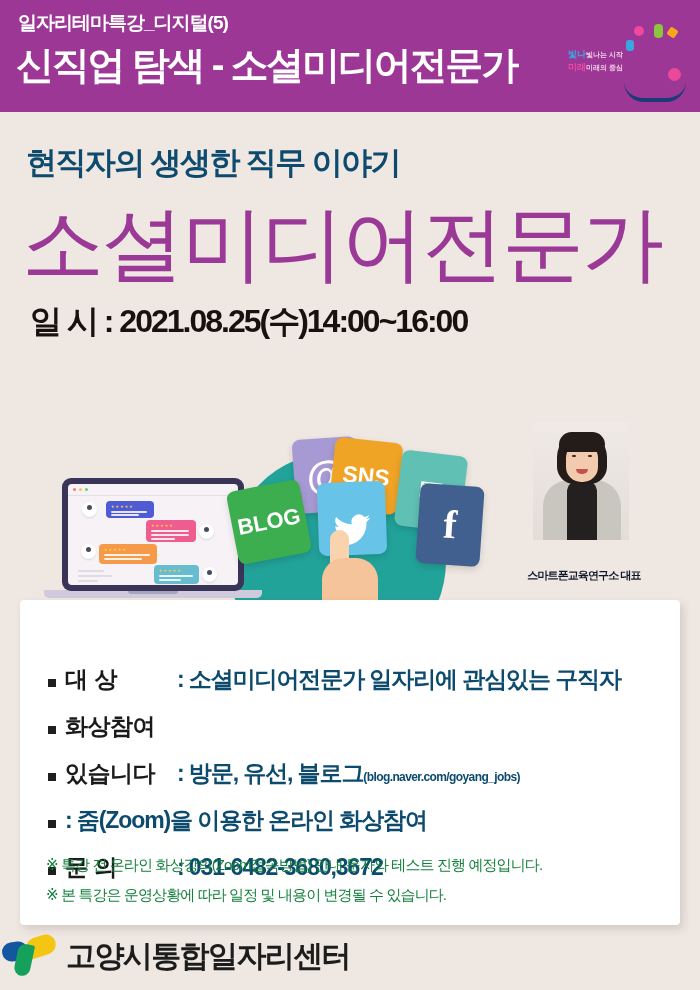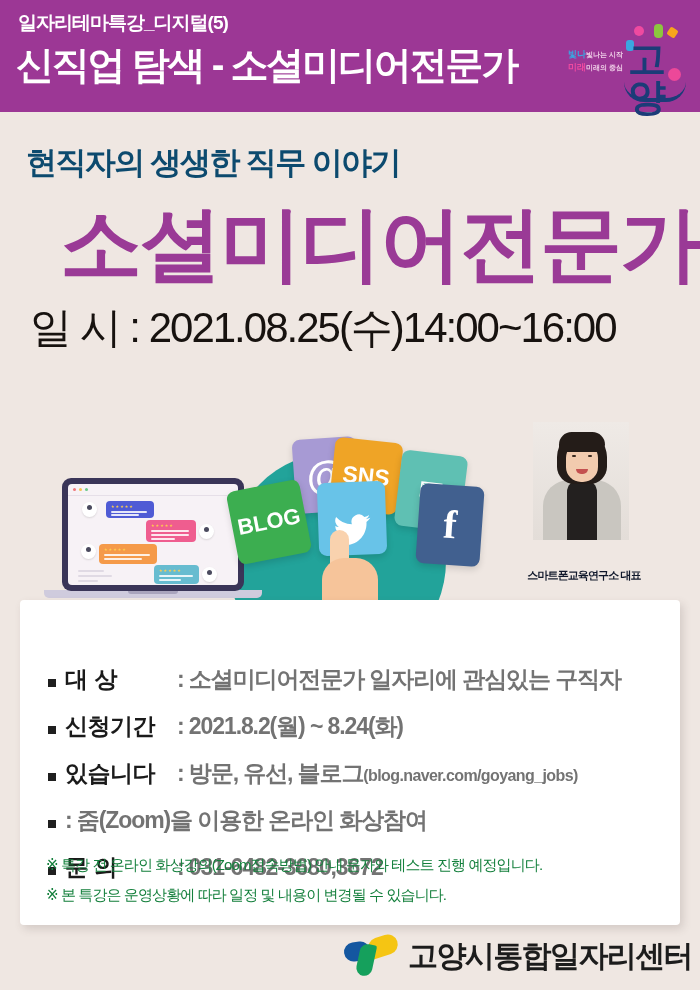--- a/index.html
+++ b/index.html
@@ -87,31 +87,30 @@
     font-size: 31px;
     font-weight: bold;
     color: #0c4a6e;
     letter-spacing: -1.6px;
     white-space: nowrap;
   }
   .big-title {
     position: absolute;
     left: 22px; top: 190px;
     font-size: 82px;
-    font-weight: bold;
+    font-weight: normal;
     color: #9a3a96;
     letter-spacing: -2px;
     white-space: nowrap;
-    margin-left: 38px;
   }
   .datetime {
     position: absolute;
     left: 30px; top: 300px;
-    font-size: 42px;
-    font-weight: normal;
+    font-size: 32px;
+    font-weight: bold;
     color: #17120f;
     letter-spacing: -2px;
     white-space: nowrap;
   }
 
   
   .illustration {
     position: absolute;
     left: 0; top: 390px;
     width: 700px; height: 230px;
@@ -413,26 +412,26 @@
     letter-spacing: -0.5px;
     display: inline-block;
     min-width: 112px;
   }
   .info-label.spread {
     letter-spacing: 0;
   }
   .info-value {
     font-size: 23px;
     font-weight: bold;
-    color: #737373;
+    color: #0c4a6e;
     letter-spacing: -1.1px;
     text-align: right;
   }
   .info-value .small {
-    font-size: 16px;
+    font-size: 12px;
     letter-spacing: -0.6px;
   }
   .notes {
     position: absolute;
     left: 26px; top: 256px;
     width: 620px;
   }
   .note-row {
     font-size: 15px;
     color: #15803d;
@@ -444,21 +443,21 @@
   
   .footer {
     position: absolute;
     left: 0; top: 934px;
     width: 700px; height: 56px;
   }
   .footer-inner {
     position: absolute;
     left: 0; top: 0;
     width: 692px;
-    text-align: right;
+    text-align: left;
   }
   .foot-logo {
     display: inline-block;
     position: relative;
     width: 58px; height: 44px;
     vertical-align: middle;
     margin-right: 8px;
   }
   .fl-blue {
     position: absolute;
@@ -508,21 +507,20 @@
       <div class="cl-dot" style="left:100px;top:4px;width:9px;height:9px;background:#f7a51c;border-radius:2px;transform:rotate(35deg);"></div>
       <div class="cl-dot" style="left:58px;top:16px;width:8px;height:11px;background:#3aa6e0;border-radius:3px;"></div>
       <div class="city-logo-text">
         <div class="cl-line">
           <span class="cl-blue">빛나</span><span class="cl-small">빛나는 시작</span>
         </div>
         <div class="cl-line">
           <span class="cl-pink">미래</span><span class="cl-small">미래의 중심</span>
         </div>
       </div>
-      <div class="city-logo-go">고양</div>
       <div class="cl-dot" style="left:100px;top:44px;width:13px;height:13px;background:#ec4899;"></div>
       <div class="cl-smile"></div>
     </div>
   </div>
 
   <div class="subtitle">현직자의 생생한 직무 이야기</div>
   <div class="big-title">소셜미디어전문가</div>
   <div class="datetime">일 시 : 2021.08.25(수)14:00~16:00</div>
 
   <div class="illustration">
@@ -607,22 +605,21 @@
     <div class="info-list">
 
       <div class="info-row">
         <span class="bullet"></span>
         <span class="info-label spread">대      상</span>
         <span class="info-value">: <span>소셜미디어전문가 일자리에 관심있는 구직자</span></span>
       </div>
 
       <div class="info-row">
         <span class="bullet"></span>
-        <span class="info-label">신청기간</span>
-        <span class="info-value">: <span>2021.8.2(월) ~ 8.24(화)</span></span>
+        <span class="info-label">화상참여</span>
       </div>
 
       <div class="info-row">
         <span class="bullet"></span>
         <span class="info-label">있습니다</span>
         <span class="info-value">: <span>방문, 유선, 블로그</span><span class="small">(blog.naver.com/goyang_jobs)</span></span>
       </div>
 
       <div class="info-row">
         <span class="bullet"></span>

